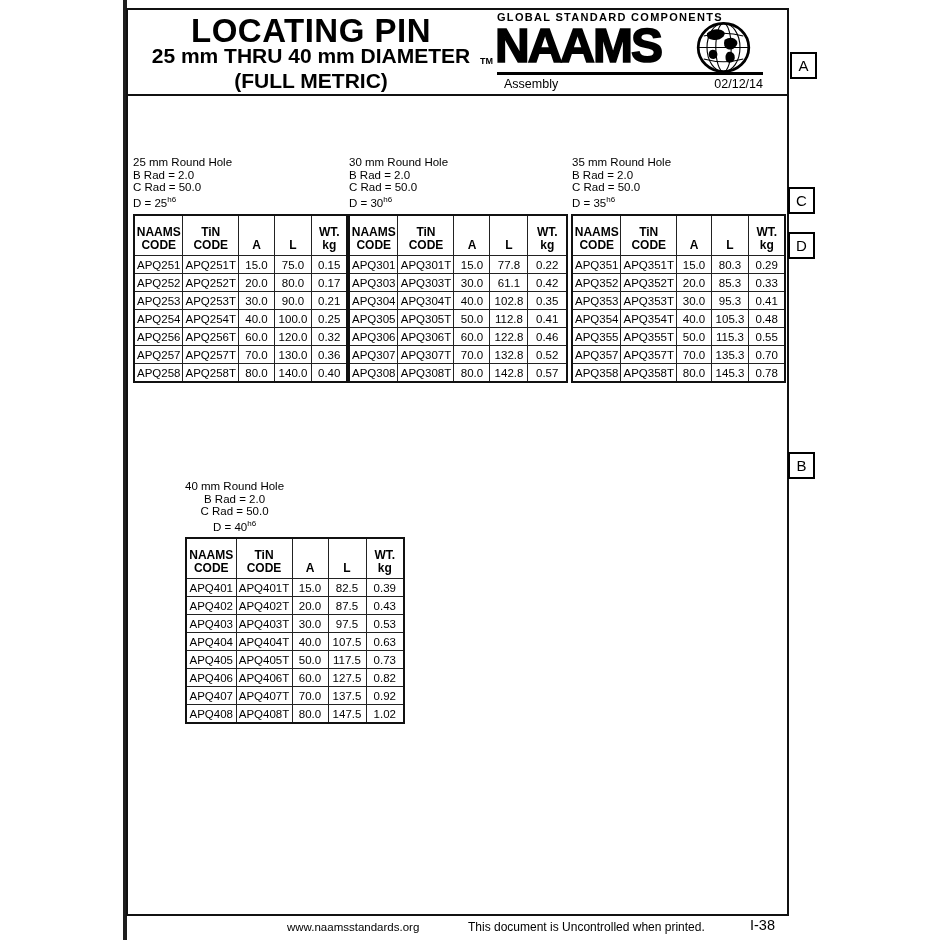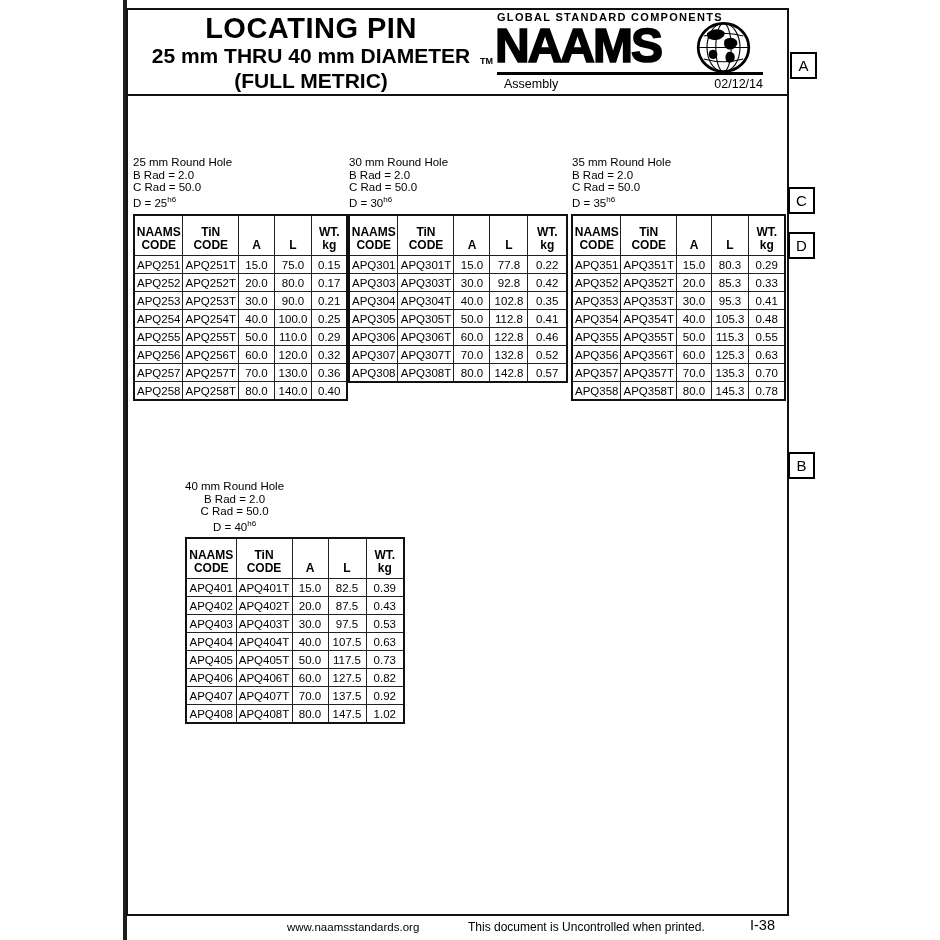--- a/index.html
+++ b/index.html
@@ -8,21 +8,21 @@
     font-family:"Liberation Sans", sans-serif;color:#000;
     -webkit-font-smoothing:antialiased;overflow:hidden;
   }
   .abs{position:absolute;}
   
   .edge-line{left:123px;top:0;width:4px;height:940px;background:#1e1e1e;}
   
   .frame{left:126px;top:8px;width:663px;height:908px;border:2px solid #111;box-sizing:border-box;}
   .header-divider{position:absolute;left:0;top:84px;width:100%;height:2px;background:#111;}
   
-  .title1{left:133px;top:12px;width:356px;text-align:center;font-size:29px;font-weight:bold;letter-spacing:0.5px;}
+  .title1{left:133px;top:12px;width:356px;text-align:center;font-size:33px;font-weight:bold;letter-spacing:0.5px;}
   .title2{left:128px;top:44px;width:366px;text-align:center;font-size:21px;font-weight:bold;}
   .title3{left:133px;top:69px;width:356px;text-align:center;font-size:21px;font-weight:bold;}
   .tm-mark{left:480px;top:56px;font-size:9px;font-weight:bold;}
   
   .gsc{left:497px;top:11px;width:270px;font-size:11px;font-weight:bold;letter-spacing:1.3px;white-space:nowrap;}
   .naams{left:495px;top:22px;font-size:48px;font-weight:bold;line-height:48px;letter-spacing:-2px;-webkit-text-stroke:1.6px #000;}
   .globe{left:696px;top:21px;width:55px;height:53px;}
   .brand-rule{left:497px;top:72px;width:266px;height:3px;background:#000;}
   .assembly{left:504px;top:77px;font-size:12.5px;}
   .hdr-date{left:663px;top:77px;width:100px;text-align:right;font-size:12.5px;}
@@ -162,27 +162,20 @@
         <td>0.21</td>
       </tr>
       <tr>
         <td>APQ254</td>
         <td>APQ254T</td>
         <td>40.0</td>
         <td>100.0</td>
         <td>0.25</td>
       </tr>
       <tr>
-        <td>APQ255</td>
-        <td>APQ255T</td>
-        <td>50.0</td>
-        <td>110.0</td>
-        <td>0.29</td>
-      </tr>
-      <tr>
         <td>APQ256</td>
         <td>APQ256T</td>
         <td>60.0</td>
         <td>120.0</td>
         <td>0.32</td>
       </tr>
       <tr>
         <td>APQ257</td>
         <td>APQ257T</td>
         <td>70.0</td>
@@ -220,21 +213,21 @@
         <td>APQ301</td>
         <td>APQ301T</td>
         <td>15.0</td>
         <td>77.8</td>
         <td>0.22</td>
       </tr>
       <tr>
         <td>APQ303</td>
         <td>APQ303T</td>
         <td>30.0</td>
-        <td>92.8</td>
+        <td>61.1</td>
         <td>0.42</td>
       </tr>
       <tr>
         <td>APQ304</td>
         <td>APQ304T</td>
         <td>40.0</td>
         <td>102.8</td>
         <td>0.35</td>
       </tr>
       <tr>
@@ -314,27 +307,20 @@
         <td>0.48</td>
       </tr>
       <tr>
         <td>APQ355</td>
         <td>APQ355T</td>
         <td>50.0</td>
         <td>115.3</td>
         <td>0.55</td>
       </tr>
       <tr>
-        <td>APQ356</td>
-        <td>APQ356T</td>
-        <td>60.0</td>
-        <td>125.3</td>
-        <td>0.63</td>
-      </tr>
-      <tr>
         <td>APQ357</td>
         <td>APQ357T</td>
         <td>70.0</td>
         <td>135.3</td>
         <td>0.70</td>
       </tr>
       <tr>
         <td>APQ358</td>
         <td>APQ358T</td>
         <td>80.0</td>

